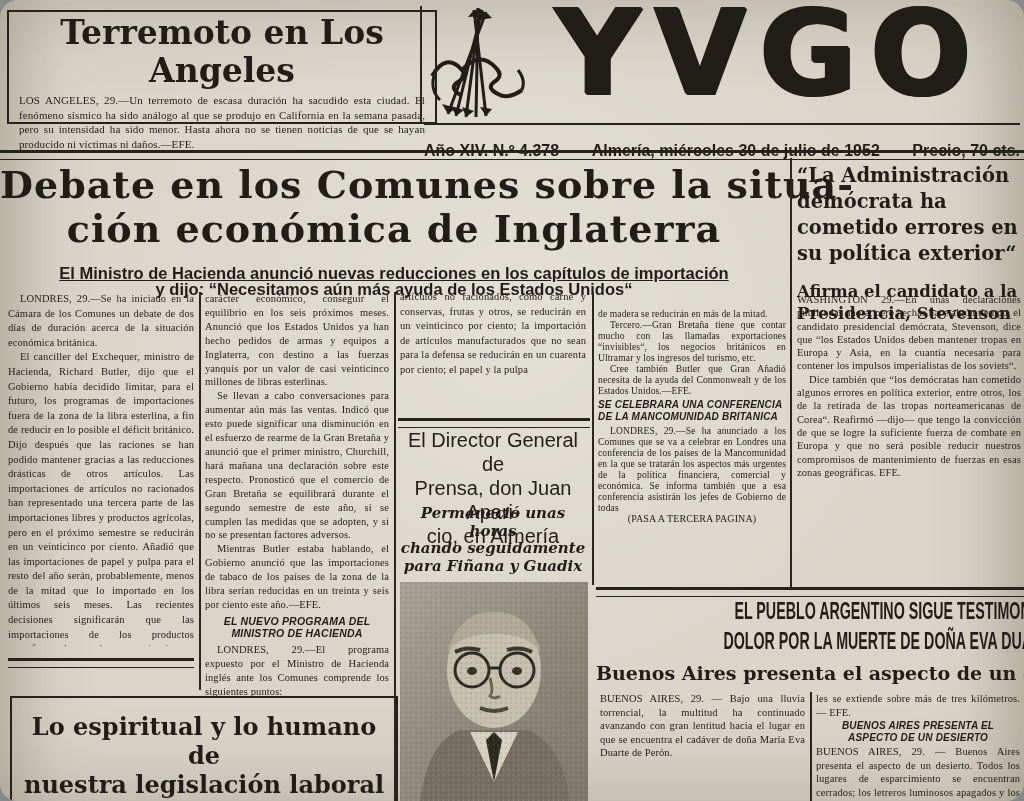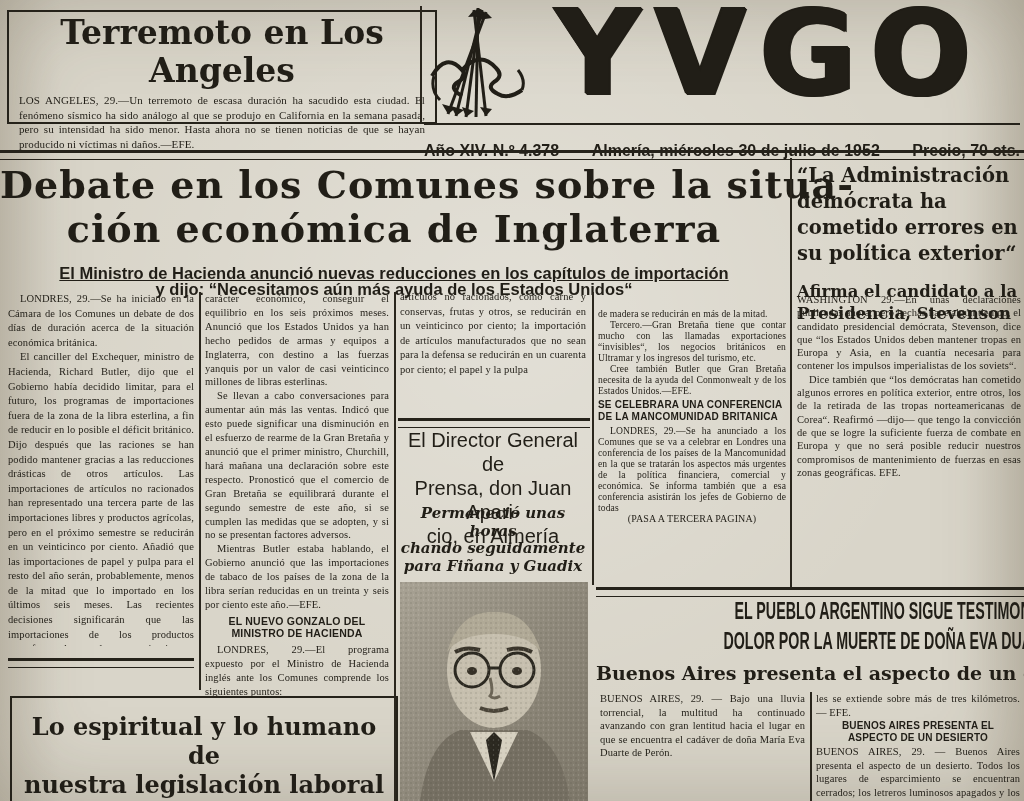--- a/index.html
+++ b/index.html
@@ -3,31 +3,31 @@
 <meta charset="utf-8">
 <style>
   html,body{margin:0;padding:0;background:#888;}
   #page{position:relative;width:1024px;height:801px;overflow:hidden;
         background:#d9d5c9;
         background-image:
           radial-gradient(ellipse at 50% 40%, rgba(255,255,255,.25), rgba(0,0,0,0) 60%),
           linear-gradient(90deg, rgba(120,105,80,.12), rgba(0,0,0,0) 6%, rgba(0,0,0,0) 94%, rgba(120,105,80,.14));
         box-shadow:inset 0 0 90px rgba(70,58,35,.28);
         color:#211e17;
-        font-family:"Liberation Serif", serif;}
+        font-family:"Liberation Serif", serif;border-radius:18px;}
   .abs{position:absolute;}
   .rule-v{position:absolute;width:1.5px;background:#2a261d;}
   .double-rule{position:absolute;height:6px;border-top:3px solid #25221a;border-bottom:1.5px solid #25221a;}
   .boxed{border:2.5px solid #25221a;}
   .headline-serif{font-family:"DejaVu Serif", serif;font-weight:bold;}
   .body-text{text-align:justify;line-height:14px;font-size:10.5px;letter-spacing:.1px;}
   .body-text p{margin:0;text-indent:12px;}
   .body-text p.noindent{text-indent:0;}
   .col-subhead{font-family:"Liberation Sans", sans-serif;font-weight:bold;text-align:center;
-               font-size:10.5px;line-height:12.5px;margin:3px 0;letter-spacing:.2px;}
+               font-size:10.5px;line-height:12.5px;margin:3px 0;letter-spacing:.2px;font-style:italic;}
   .fatline{white-space:nowrap;text-align:center;}
   .squash{display:inline-block;transform:scaleX(0.62) scaleY(1.05);transform-origin:center;}
   #masthead-title{font-family:"DejaVu Sans", sans-serif;font-weight:bold;font-size:118px;line-height:1;
      letter-spacing:14px;
      text-shadow:1px 0 #211e17,-1px 0 #211e17,0 1px #211e17,0 -1px #211e17,2px 1px #211e17,-2px -1px #211e17;}
 </style>
 </head>
 <body>
 
 <div id="page">
@@ -83,33 +83,33 @@
   <div class="abs body-text" style="left:8px;top:292px;width:186px;height:354px;overflow:hidden;line-height:14.6px;">
     <p>LONDRES, 29.—Se ha iniciado en la Cámara de los Comunes un debate de dos días de duración acerca de la situación económica británica.</p>
     <p>El canciller del Exchequer, ministro de Hacienda, Richard Butler, dijo que el Gobierno había decidido limitar, para el futuro, los programas de importaciones fuera de la zona de la libra esterlina, a fin de reducir en lo posible el déficit británico. Dijo después que las raciones se han podido mantener gracias a las reducciones drásticas de otros artículos. Las importaciones de artículos no racionados han representado una tercera parte de las importaciones libres y productos agrícolas, pero en el próximo semestre se reducirán en un veinticinco por ciento. Añadió que las importaciones de papel y pulpa para el resto del año serán, probablemente, menos de la mitad que lo importado en los últimos seis meses. Las recientes decisiones significarán que las importaciones de los productos manufacturados, salvo maquinarias y artículos para la defensa, se reducirán en un cuarenta por ciento, en relación con el último semestre. Aludió luego a otros aspectos económicos y dijo que el Gobierno procurará con medidas decisivas, de</p>
   </div>
   <div class="double-rule" style="left:8px;top:658px;width:186px;"></div>
 
   <div class="abs body-text" style="left:205px;top:292px;width:184px;height:408px;overflow:hidden;line-height:13.9px;">
     <p class="noindent">carácter económico, conseguir el equilibrio en los seis próximos meses. Anunció que los Estados Unidos ya han hecho pedidos de armas y equipos a Inglaterra, con destino a las fuerzas yanquis por un valor de casi veinticinco millones de libras esterlinas.</p>
     <p>Se llevan a cabo conversaciones para aumentar aún más las ventas. Indicó que esto puede significar una disminución en el esfuerzo de rearme de la Gran Bretaña y anunció que el primer ministro, Churchill, hará mañana una declaración sobre este respecto. Pronosticó que el comercio de Gran Bretaña se equilibrará durante el segundo semestre de este año, si se cumplen las medidas que se adopten, y si no se presentan factores adversos.</p>
     <p>Mientras Butler estaba hablando, el Gobierno anunció que las importaciones de tabaco de los países de la zona de la libra serían reducidas en un treinta y seis por ciento este año.—EFE.</p>
-    <div class="col-subhead">EL NUEVO GONZALO DEL MINISTRO DE HACIENDA</div>
+    <div class="col-subhead">EL NUEVO PROGRAMA DEL MINISTRO DE HACIENDA</div>
     <p>LONDRES, 29.—El programa expuesto por el Ministro de Hacienda inglés ante los Comunes comprende los siguientes puntos:</p>
     <p>Primero.—Mantener las posiciones básicas; las importaciones de</p>
   </div>
 
   <div class="abs body-text" style="left:400px;top:290px;width:186px;height:124px;overflow:hidden;line-height:14.6px;">
     <p class="noindent">artículos no racionados, como carne y conservas, frutas y otros, se reducirán en un veinticinco por ciento; la importación de artículos manufacturados que no sean para la defensa se reducirán en un cuarenta por ciento; el papel y la pulpa</p>
   </div>
 
   <div class="abs body-text" style="left:598px;top:308px;width:188px;height:294px;overflow:hidden;font-size:9.6px;line-height:11px;">
     <p class="noindent">de madera se reducirán en más de la mitad.</p>
     <p>Tercero.—Gran Bretaña tiene que contar mucho con las llamadas exportaciones “invisibles“, los negocios británicos en Ultramar y los ingresos del turismo, etc.</p>
-    <p>Cree también Butler que Gran Bretaña necesita de la ayuda del Conmonwealt y de los Estados Unidos.—EFE.</p>
+    <p>Cree también Butler que Gran Añadió necesita de la ayuda del Conmonwealt y de los Estados Unidos.—EFE.</p>
     <div class="col-subhead" style="font-size:10px;line-height:11.5px;text-align:left;">SE CELEBRARA UNA CONFERENCIA DE LA MANCOMUNIDAD BRITANICA</div>
     <p>LONDRES, 29.—Se ha anunciado a los Comunes que se va a celebrar en Londres una conferencia de los países de la Mancomunidad en la que se tratarán los aspectos más urgentes de la política financiera, comercial y económica. Se informa también que a esa conferencia asistirán los jefes de Gobierno de todas</p>
     <p class="noindent" style="text-align:center;font-weight:normal;font-size:10px;">(PASA A TERCERA PAGINA)</p>
   </div>
 
   <div class="abs" style="left:797px;top:163px;width:222px;">
     <div class="headline-serif" style="font-size:19.5px;line-height:26px;text-align:left;">“La Administración demócrata ha cometido errores en su política exterior“</div>
     <div class="headline-serif" style="font-size:16.5px;line-height:22px;text-align:left;margin-top:14px;">Afirma el candidato a la Presidencia, Stevenson</div>
   </div>
   <div class="abs body-text" style="left:797px;top:293px;width:224px;height:292px;overflow:hidden;line-height:13.3px;">

